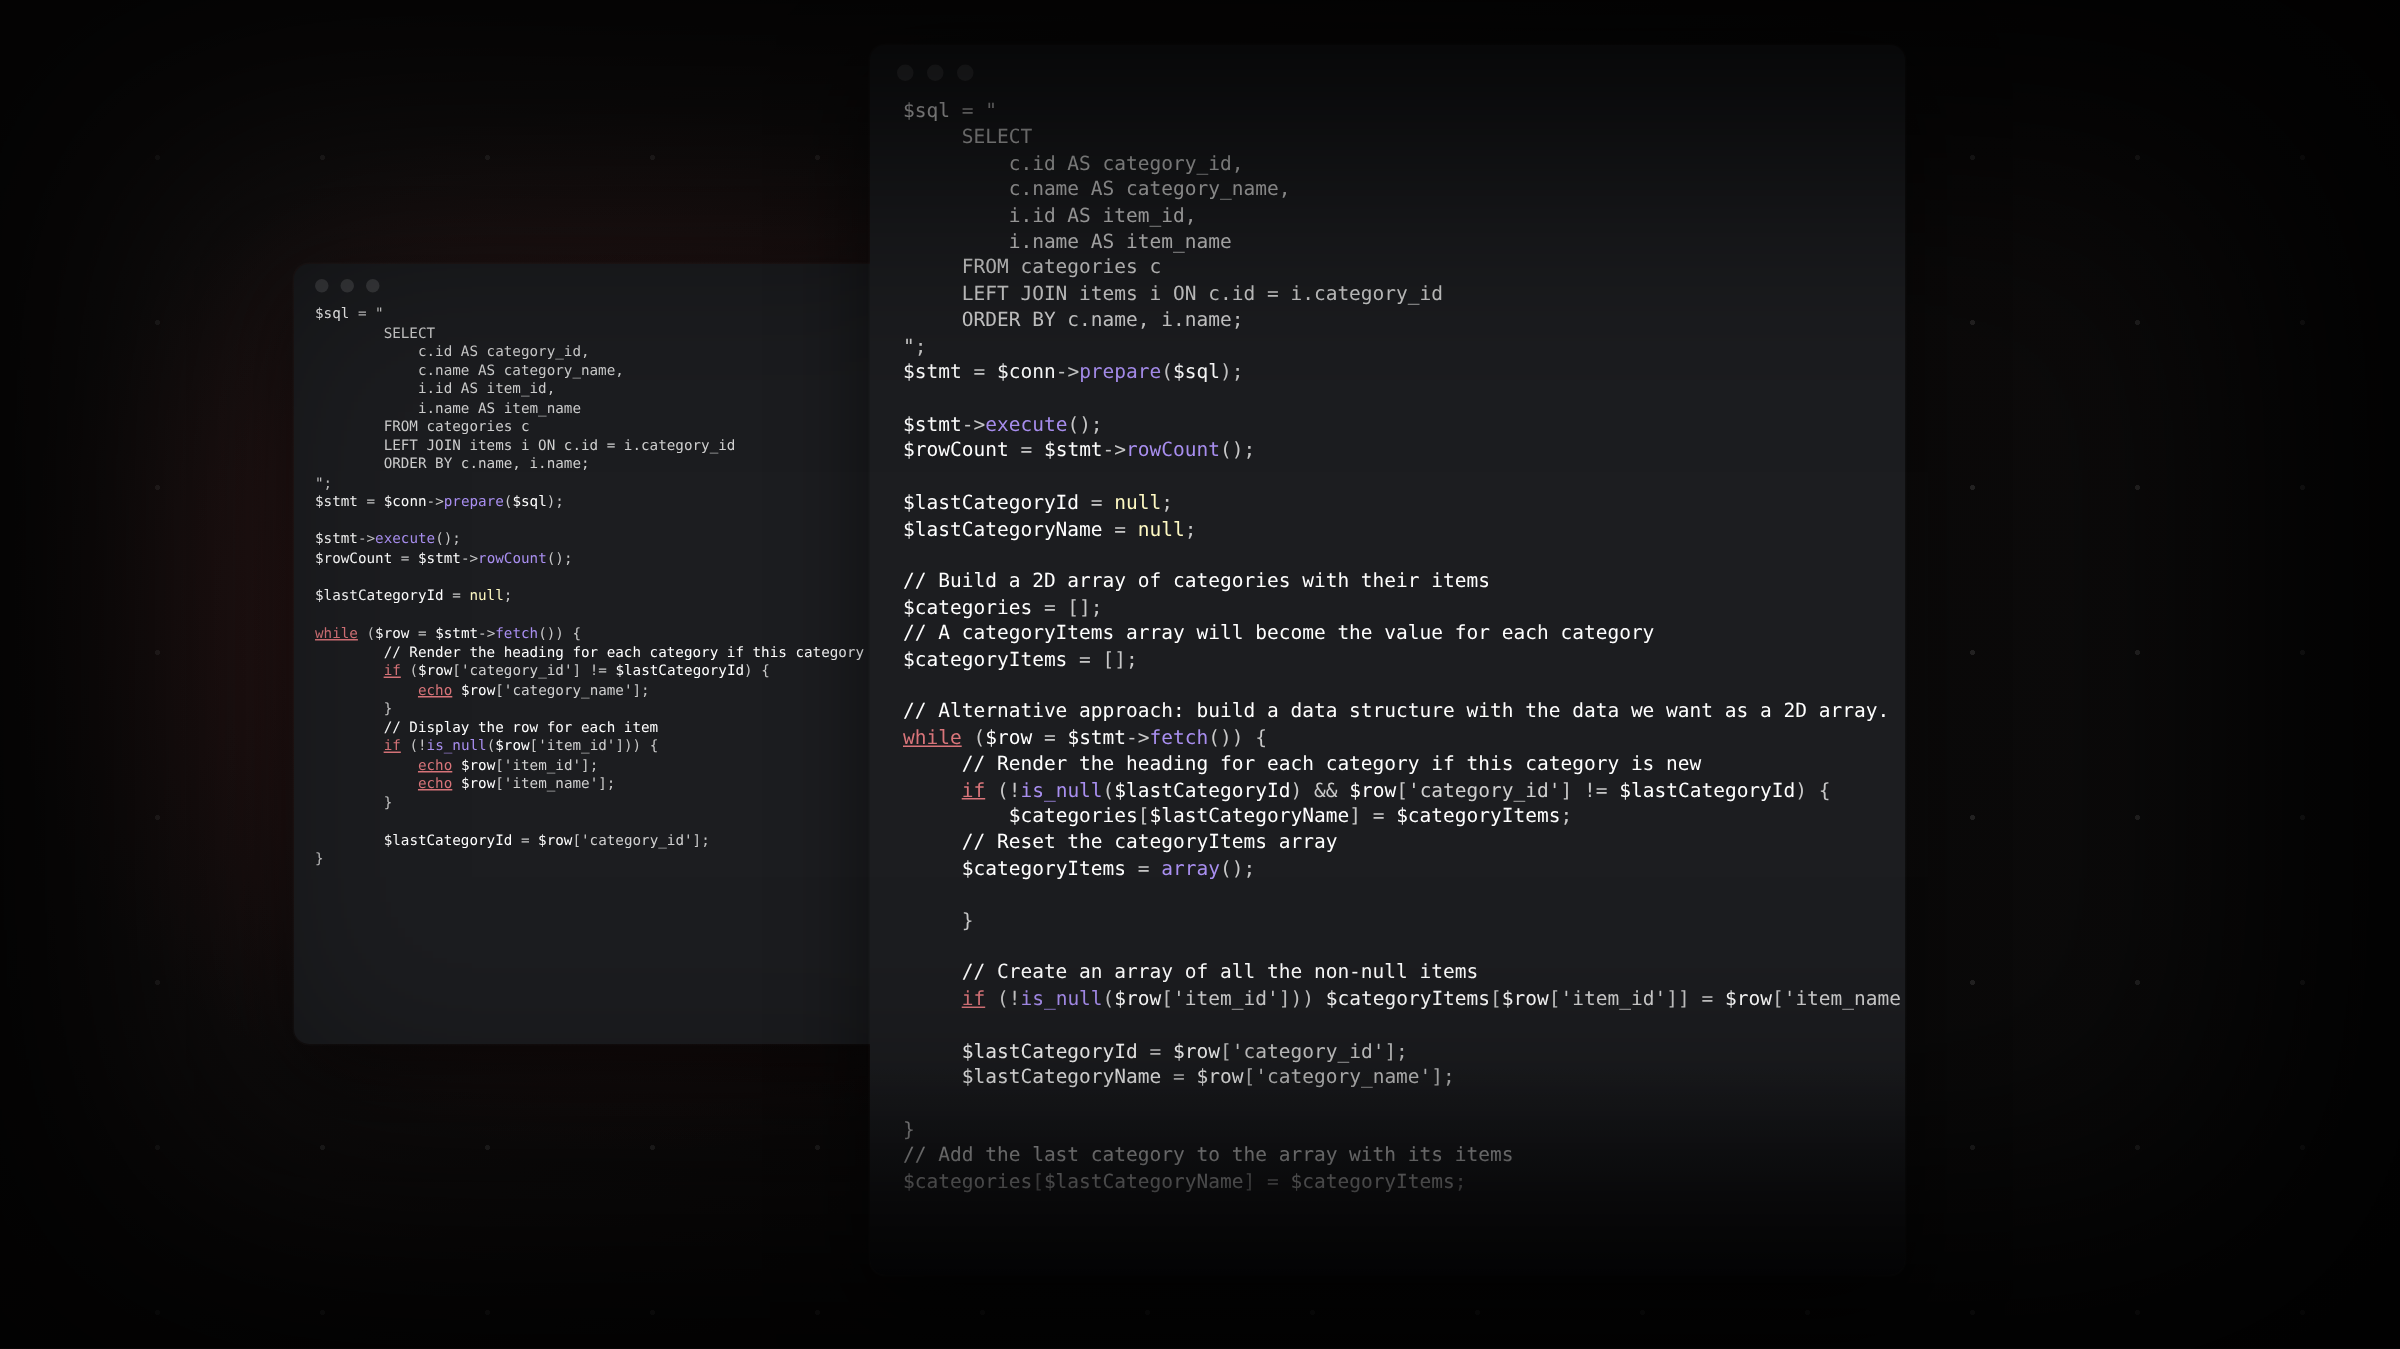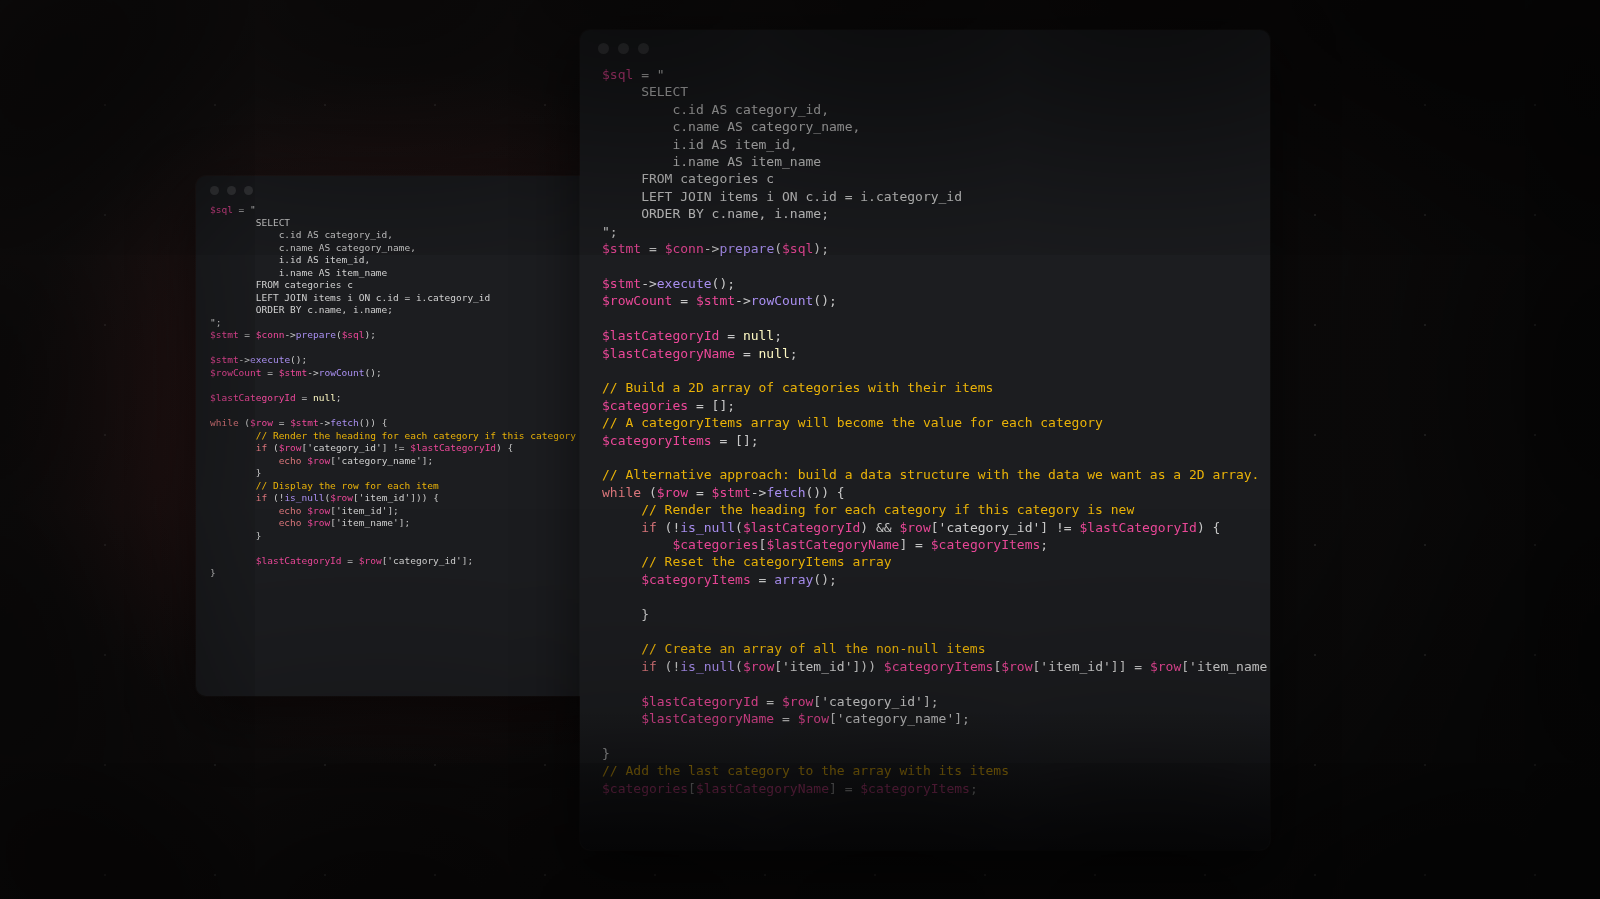--- a/index.html
+++ b/index.html
@@ -58,26 +58,26 @@
   .code {
     color: #c8c8c8;
     white-space: pre;
     padding: 0 14px 14px 14px;
     line-height: 1.32;
   }
   .win-back .code { font-size: 9.5px; }
   .win-front .code { font-size: 13px; padding: 0 22px 22px 22px; line-height: 1.34; }
 
   
-  .kw  { color: #d9757a; }     
+  .kw  { color: #d9757a; text-decoration: underline; }     
   .fn  { color: #a98ff0; }     
-  .var { color: #ec4899; }     
+  .var { color: #ffffff; }     
   .str { color: #d0d0d0; }     
   .op  { color: #c8c8c8; }
-  .cmt { color: #eab308; }     
+  .cmt { color: #ffffff; }     
   .typ { color: #fef9c3; }     
   .pun { color: #c8c8c8; }
 
   .fade-bottom {
     position: absolute; left:0; right:0; bottom:0; height:140px;
     background: linear-gradient(to bottom, rgba(12,12,14,0), rgba(10,10,12,0.95));
     pointer-events: none;
   }
 </style>
 </head>

